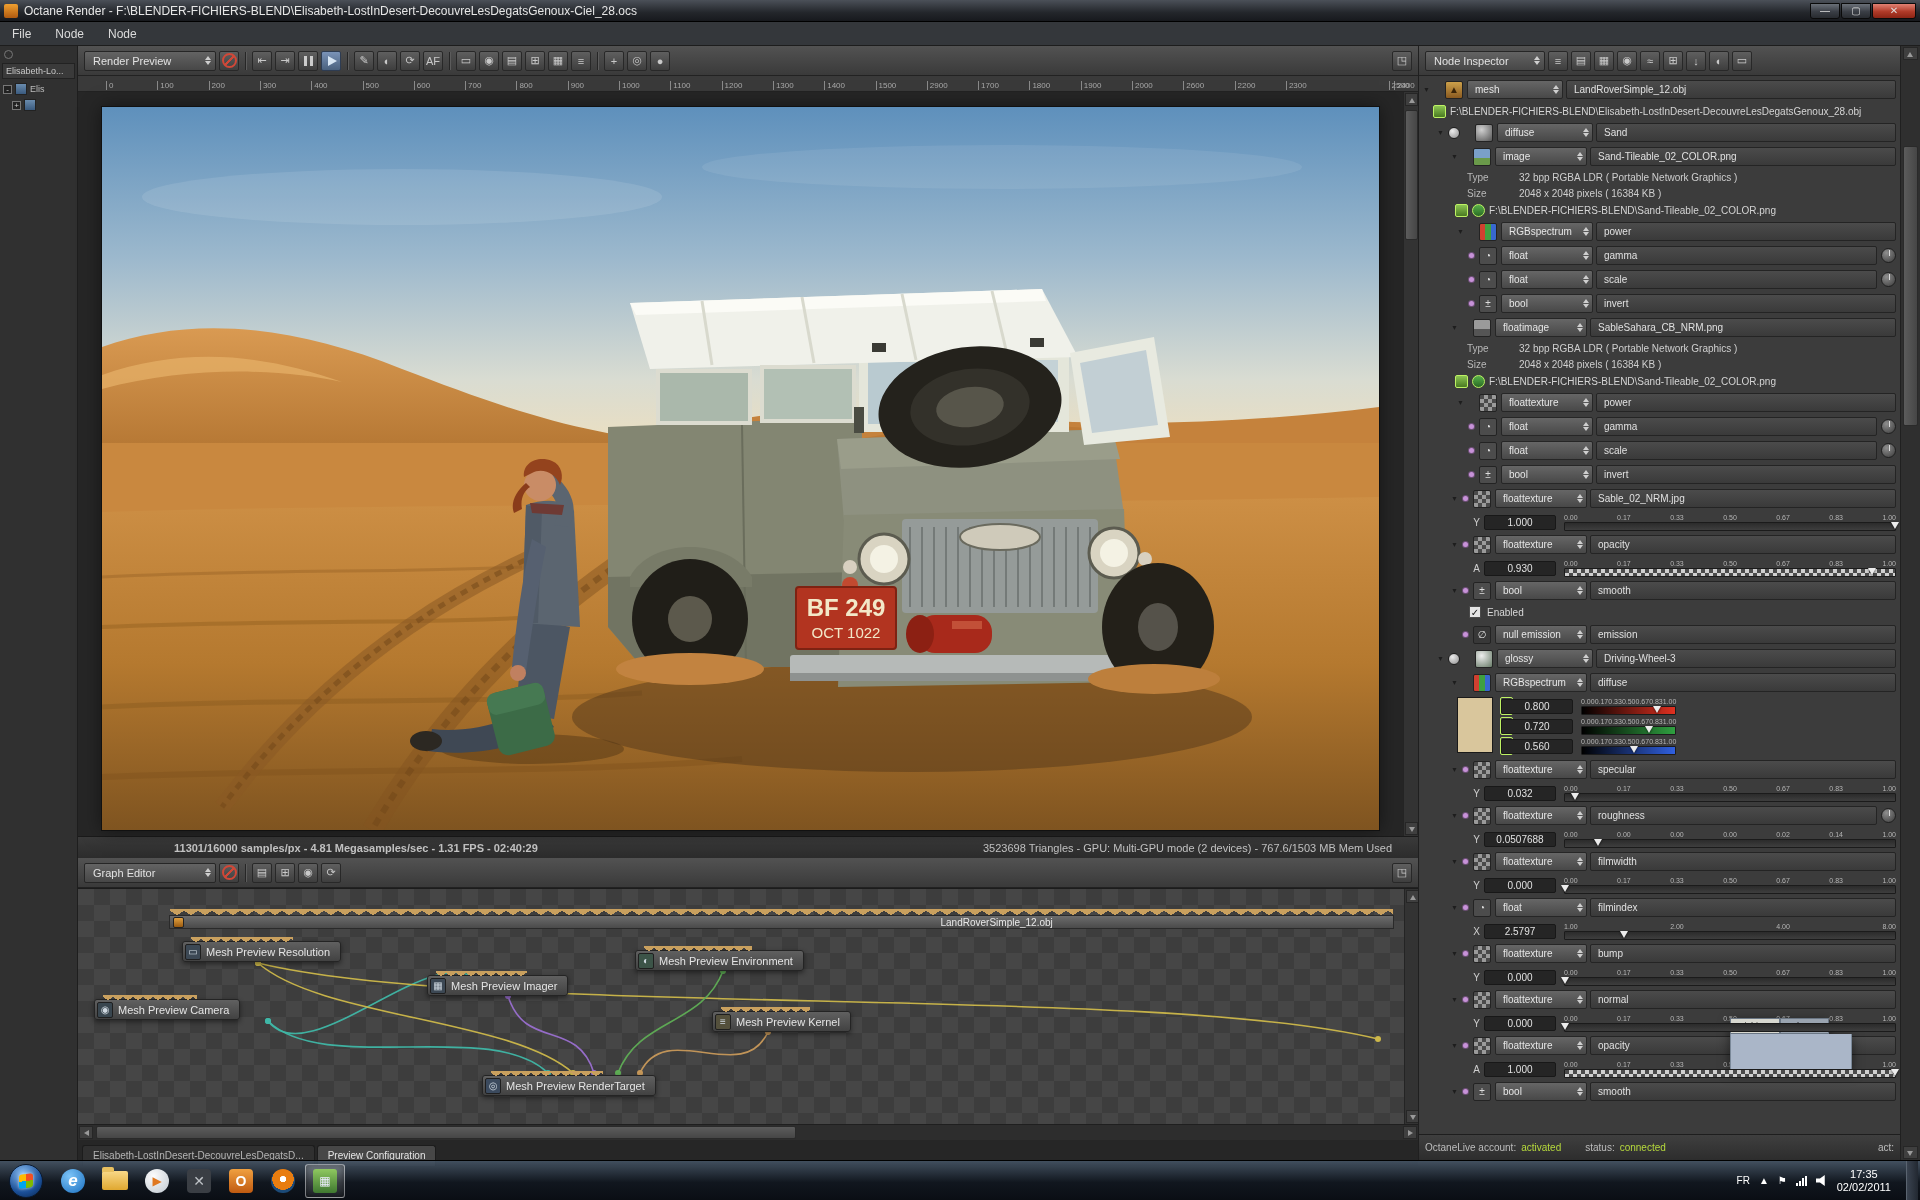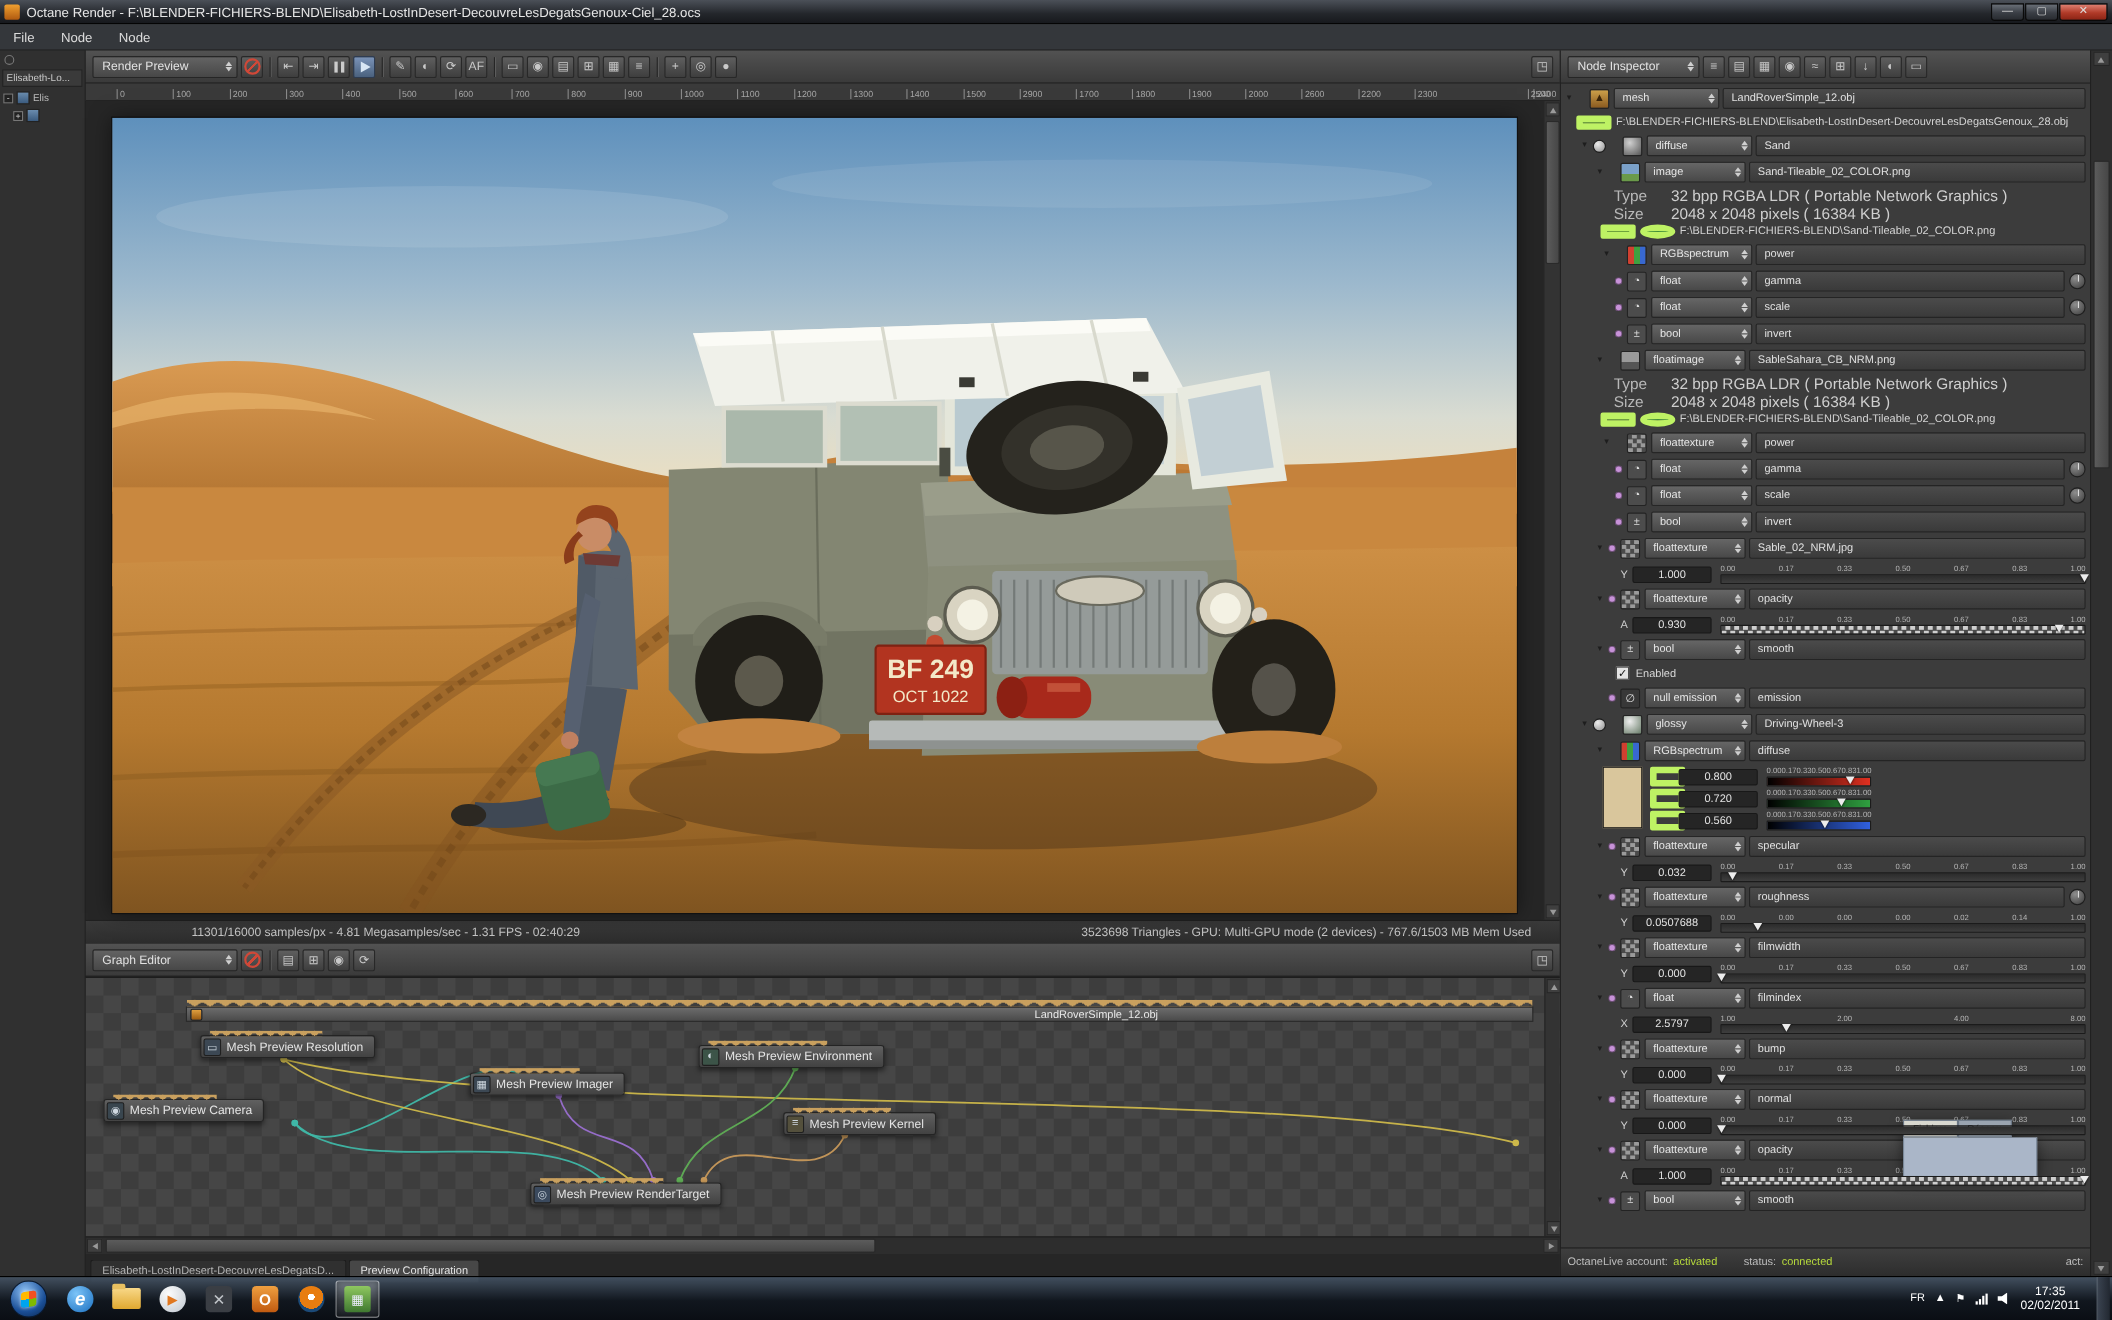--- a/index.html
+++ b/index.html
@@ -56,21 +56,21 @@
 .vscroll{position:absolute;top:0;right:0;bottom:0;width:15px;background:#333;border-left:1px solid #242424;}
 .sbtn{position:absolute;left:1px;width:13px;height:13px;background:#3f3f3f;border:1px solid #262626;}
 .sbtn.up{top:1px}.sbtn.down{bottom:1px}
 .sbtn::before{content:"";position:absolute;left:3px;top:4px;border-left:3px solid transparent;border-right:3px solid transparent;}
 .sbtn.up::before{border-bottom:5px solid #9a9a9a;}
 .sbtn.down::before{border-top:5px solid #9a9a9a;}
 .vthumb{position:absolute;left:1px;top:18px;width:13px;height:130px;background:linear-gradient(90deg,#5c5c5c,#464646);border:1px solid #2a2a2a;border-radius:2px;}
 
 
 #vstat{height:22px;background:linear-gradient(#3a3a3a,#2c2c2c);border-top:1px solid #1a1a1a;display:flex;align-items:center;font-size:11px;color:#c4c4c4;padding:0 26px 0 96px;flex:none;}
-#vstat .l{flex:1;}
+#vstat .l{flex:1;font-weight:bold;}
 
 
 #graph{height:236px;position:relative;flex:none;overflow:hidden;border-top:1px solid #1c1c1c;
 background:repeating-conic-gradient(#3d3d3d 0 25%,#464646 0 50%) 0 0/32px 32px;}
 #conn{position:absolute;inset:0;width:100%;height:100%;}
 .gnode{position:absolute;height:21px;background:linear-gradient(#606060,#424242);border:1px solid #242424;border-radius:3px;display:flex;align-items:center;gap:5px;padding:0 10px 0 2px;font-size:11px;color:#e4e4e4;box-shadow:0 2px 5px rgba(0,0,0,.45);white-space:nowrap;}
 .gnode::before{content:"";position:absolute;top:-5px;left:8px;width:65%;height:5px;background:conic-gradient(from 300deg at 50% 100%,#c9a05e 0 120deg,transparent 120deg) 0 0/10px 5px repeat-x;}
 .gicon{width:16px;height:16px;border-radius:2px;display:flex;align-items:center;justify-content:center;font-size:10px;color:#cfd8e0;border:1px solid #1f1f1f;flex:none;}
 .gbar{position:absolute;left:91px;top:26px;width:1225px;height:14px;background:linear-gradient(#6c6c6c,#4a4a4a);border:1px solid #2a2a2a;font-size:10px;color:#e8e8e8;}
 .gbar::before{content:"";position:absolute;top:-7px;left:0;width:100%;height:6px;background:conic-gradient(from 300deg at 50% 100%,#c9a05e 0 120deg,transparent 120deg) 0 0/14px 6px repeat-x;}
@@ -107,25 +107,25 @@
 .ic-rgb{background:linear-gradient(90deg,#d04030 0 33%,#3fa040 33% 66%,#3868d0 66%);}
 .ic-float{background:#4c4c4c;}
 .ic-bool{background:#4c4c4c;}
 .ic-tex{background:repeating-conic-gradient(#9a9a9a 0 25%,#4a4a4a 0 50%) 0 0/8px 8px;}
 .ic-null{background:#383838;}
 .tbtn{height:19px;min-width:92px;background:linear-gradient(#666,#484848);border:1px solid #262626;border-radius:2px;color:#e6e6e6;font-size:10px;display:flex;align-items:center;justify-content:space-between;padding:0 3px 0 7px;flex:none;}
 .head .tbtn{min-width:96px;}
 .nname{height:19px;flex:1;background:linear-gradient(#4b4b4b,#3a3a3a);border:1px solid #242424;border-radius:2px;color:#e0e0e0;font-size:10px;display:flex;align-items:center;padding:0 7px;margin-left:3px;overflow:hidden;white-space:nowrap;}
 .knob{width:15px;height:15px;border-radius:50%;background:radial-gradient(circle at 35% 30%,#8e8e8e,#3a3a3a);border:1px solid #1f1f1f;margin-left:4px;position:relative;flex:none;}
 .knob::after{content:"";position:absolute;left:7px;top:1px;width:1px;height:6px;background:#ddd;}
-.inforow{height:13px;margin-bottom:3px;font-size:14px;color:#cfcfcf;}
+.inforow{height:13px;margin-bottom:3px;font-size:10px;color:#cfcfcf;}
 .ilabel{width:52px;color:#b8b8b8;flex:none;}
 .ivalue{white-space:nowrap;overflow:hidden;}
 .filerow{height:15px;margin-bottom:4px;font-size:10px;color:#d4d4d4;}
-.mini{width:13px;height:13px;border-radius:2px;margin-right:4px;border:6px solid #bef264;flex:none;padding-left:20px;}
+.mini{width:13px;height:13px;border-radius:2px;margin-right:4px;border:1px solid #bef264;flex:none;}
 .m-imp{background:linear-gradient(#8cc452,#4a7a22);}
 .m-ref{background:linear-gradient(#57b04a,#2a6a24);border-radius:50%;}
 .fpath{white-space:nowrap;overflow:hidden;}
 .srow{height:18px;margin-bottom:4px;}
 .sparam{width:15px;font-size:10px;color:#cfcfcf;text-align:center;flex:none;}
 .svalue{width:72px;height:15px;background:#252525;border:1px solid #181818;color:#e2e2e2;font-size:10px;display:flex;align-items:center;justify-content:center;margin-right:8px;border-radius:2px;flex:none;}
 .swrap{flex:1;}
 .sticks{display:flex;justify-content:space-between;font-size:7px;color:#b5b5b5;line-height:7px;padding-bottom:1px;}
 .strack{height:9px;background:linear-gradient(#2b2b2b,#3e3e3e);border:1px solid #1b1b1b;position:relative;border-radius:1px;}
 .strack.checker{background:repeating-conic-gradient(#cfcfcf 0 25%,#4a4a4a 0 50%) 0 0/8px 8px;}

